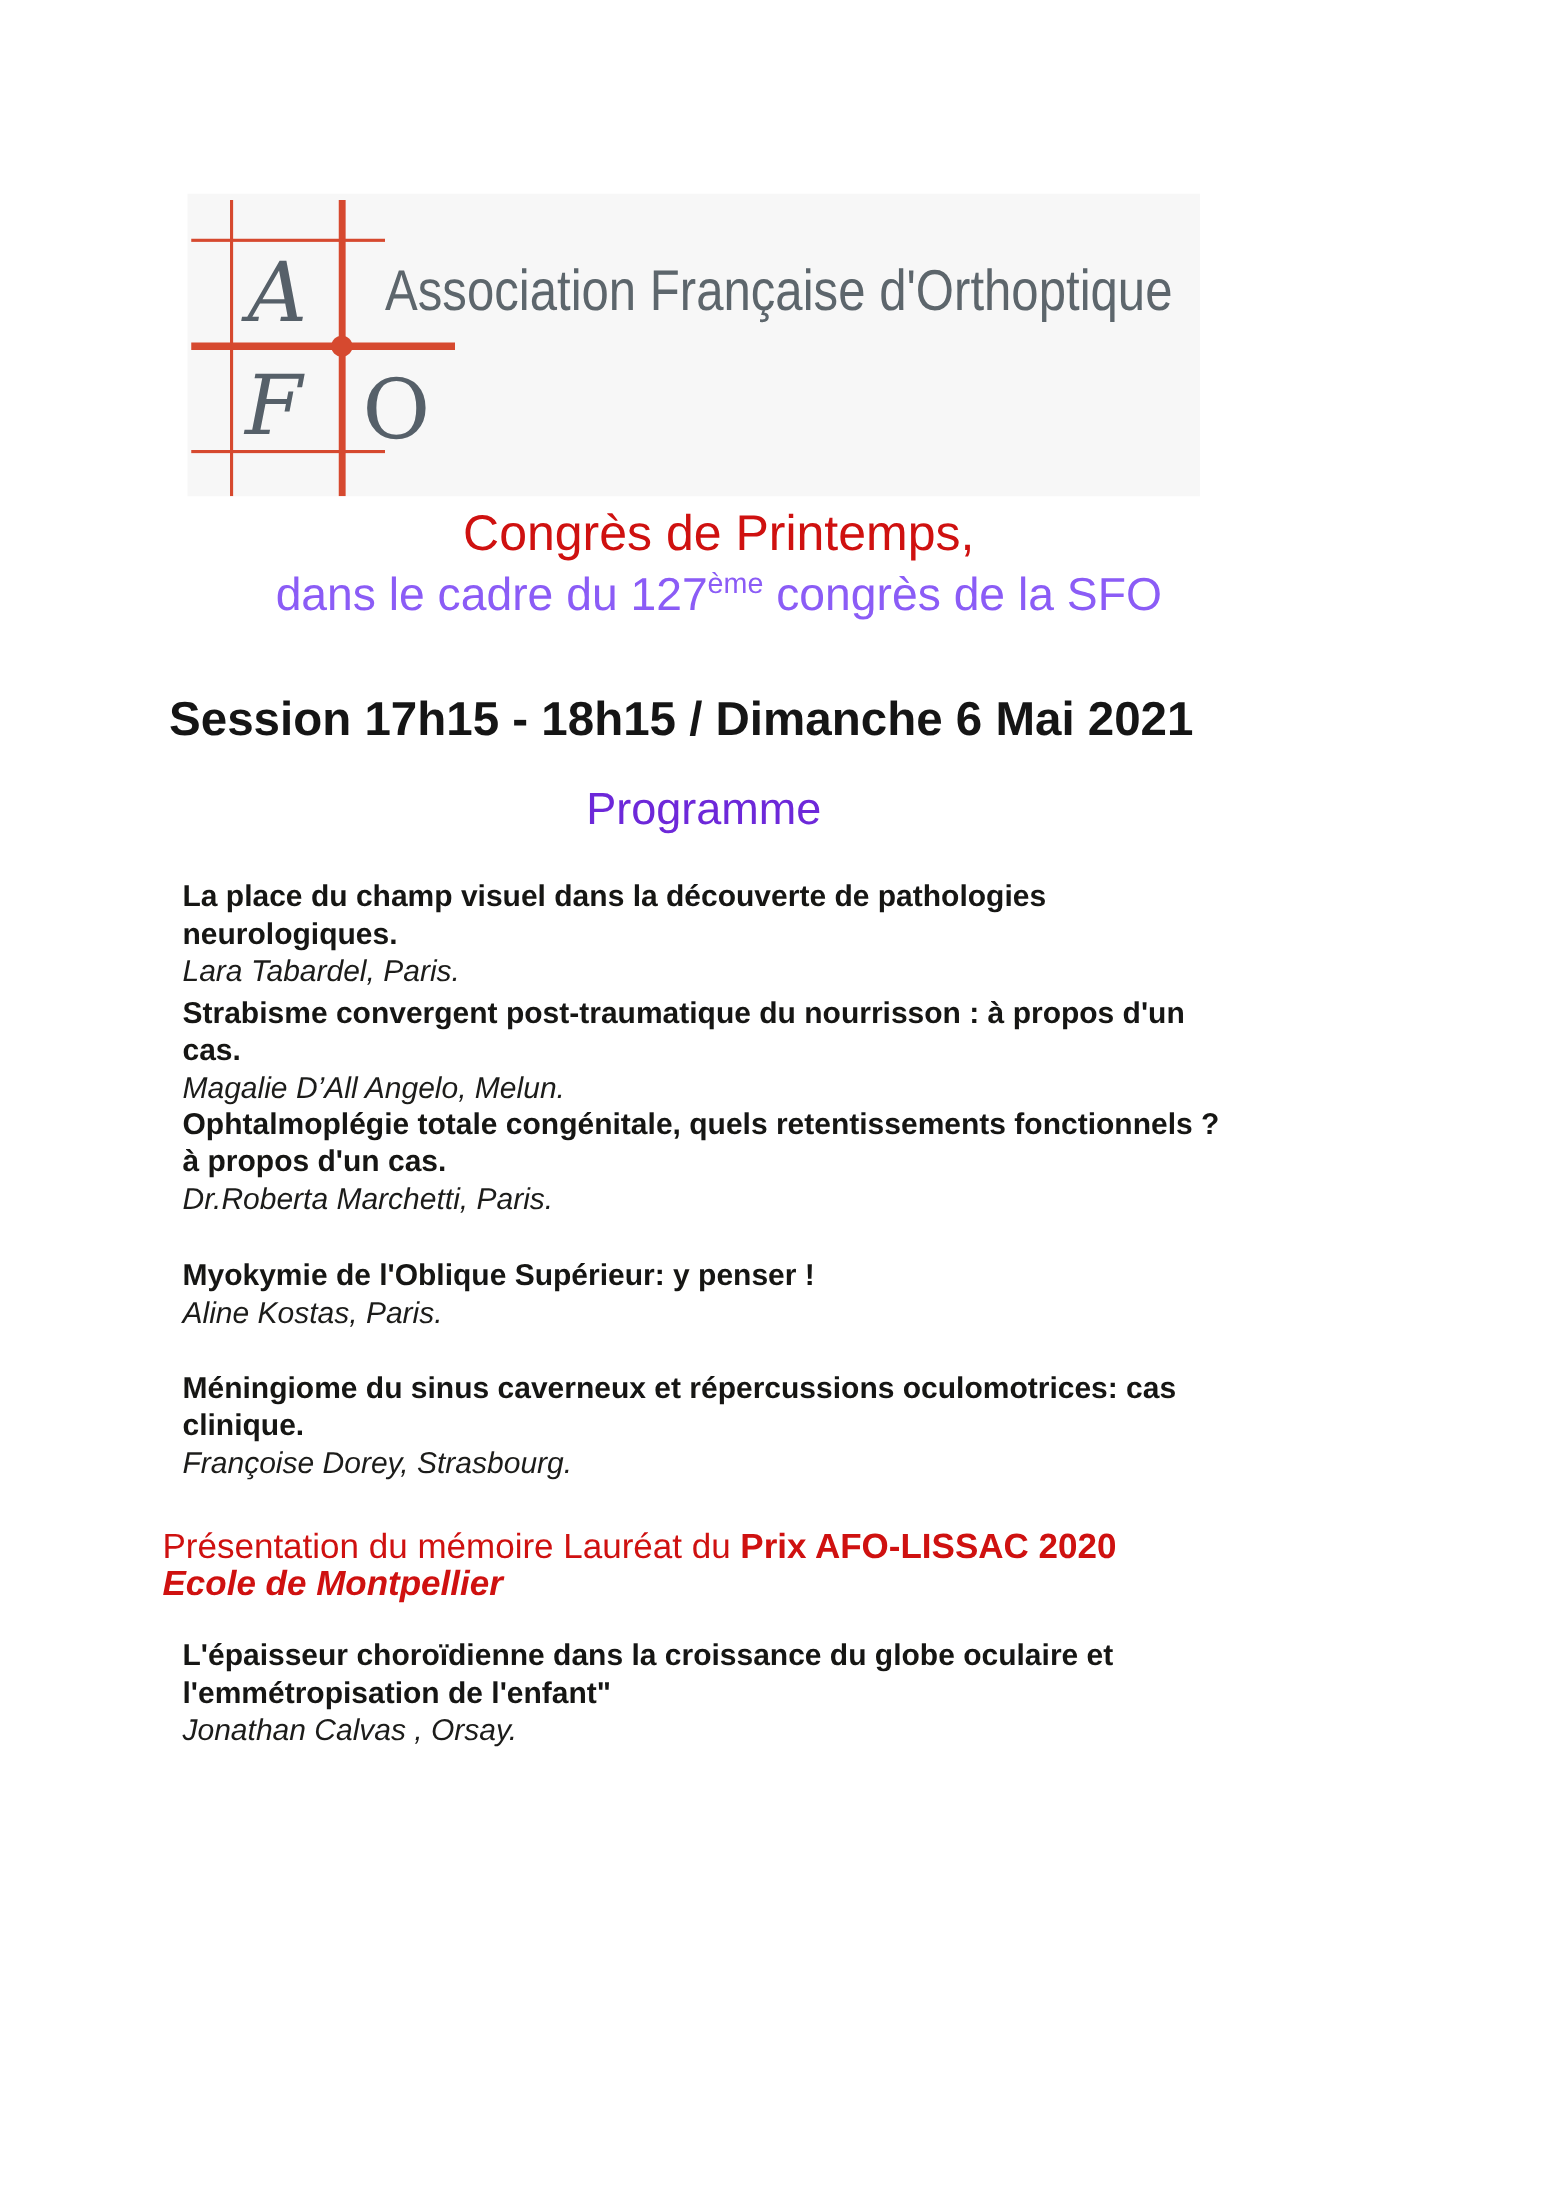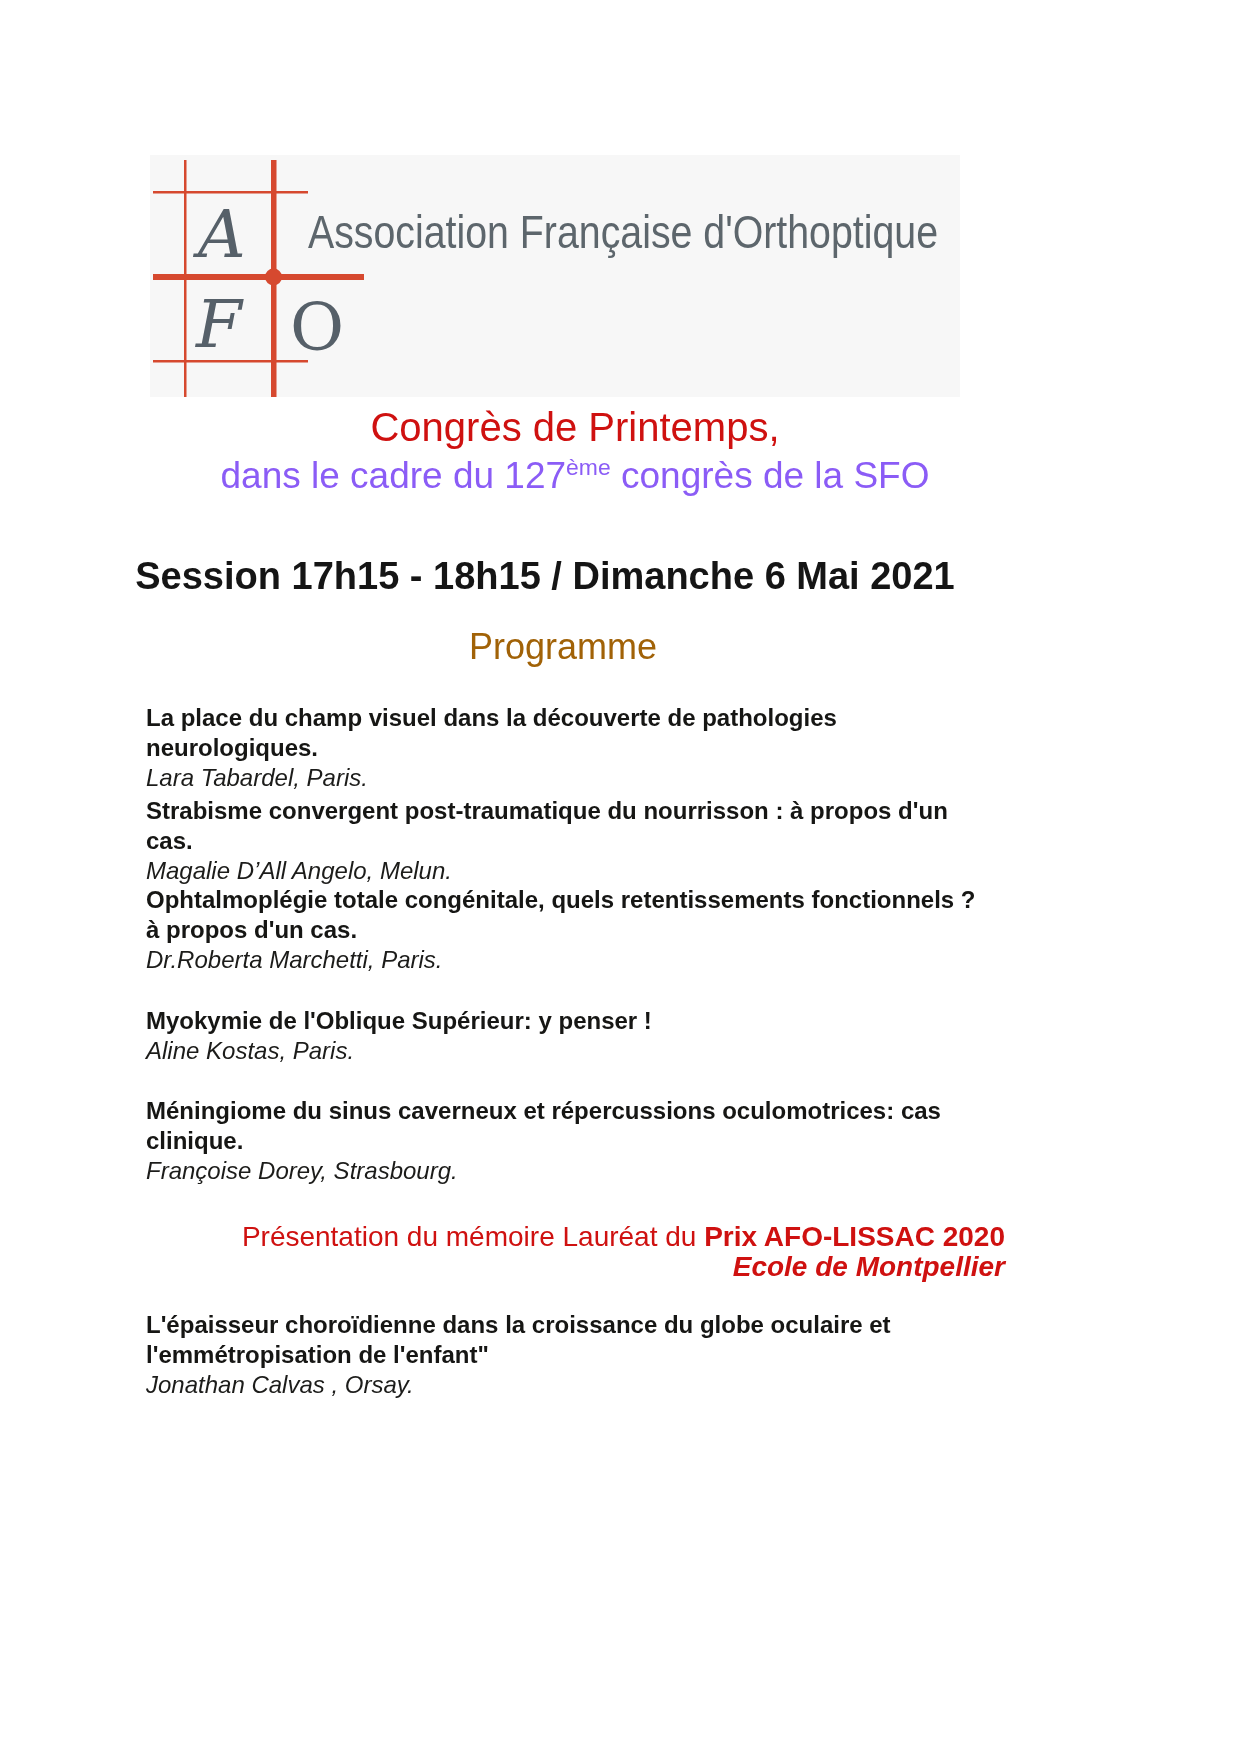--- a/index.html
+++ b/index.html
@@ -14,29 +14,29 @@
   }
   .abs{position:absolute;}
   
   .logo-block{left:150px;top:155px;width:810px;height:242px;background:#f7f7f7;}
   
   .center-col{left:130px;width:890px;text-align:center;}
   .title1{top:403px;font-size:40px;line-height:48px;font-weight:normal;color:#cf1110;}
   .title2{top:454px;font-size:37px;line-height:44px;color:#8b5cf6;}
   .title2 sup{font-size:0.62em;vertical-align:super;line-height:0;}
   .session{left:100px;width:890px;top:553px;font-size:38px;line-height:46px;font-weight:bold;color:#151515;text-align:center;}
-  .programme{left:118px;width:890px;top:625px;font-size:36px;line-height:43px;color:#a16207;text-align:center;}
+  .programme{left:118px;width:890px;top:625px;font-size:36px;line-height:43px;color:#6d28d9;text-align:center;}
   
   .item{left:146px;width:850px;font-size:24px;line-height:30px;}
   .item .t{font-weight:bold;color:#161614;}
   .item .a{font-style:italic;color:#1c1c1a;}
   .item1{top:703px;} .item2{top:796px;} .item3{top:885px;}
   .item4{top:1006px;} .item5{top:1096px;} .item6{top:1310px;}
   
-  .award{left:115px;width:890px;top:1222px;font-size:28px;line-height:30px;color:#cf1110;text-align:right;}
+  .award{left:130px;width:890px;top:1222px;font-size:28px;line-height:30px;color:#cf1110;text-align:left;}
   .award .b{font-weight:bold;}
   .award .school{font-weight:bold;font-style:italic;}
 </style>
 </head>
 <body>
 
 <div class="page">
 
   <div class="abs logo-block">
     <svg width="810" height="242" viewBox="0 0 810 242">

